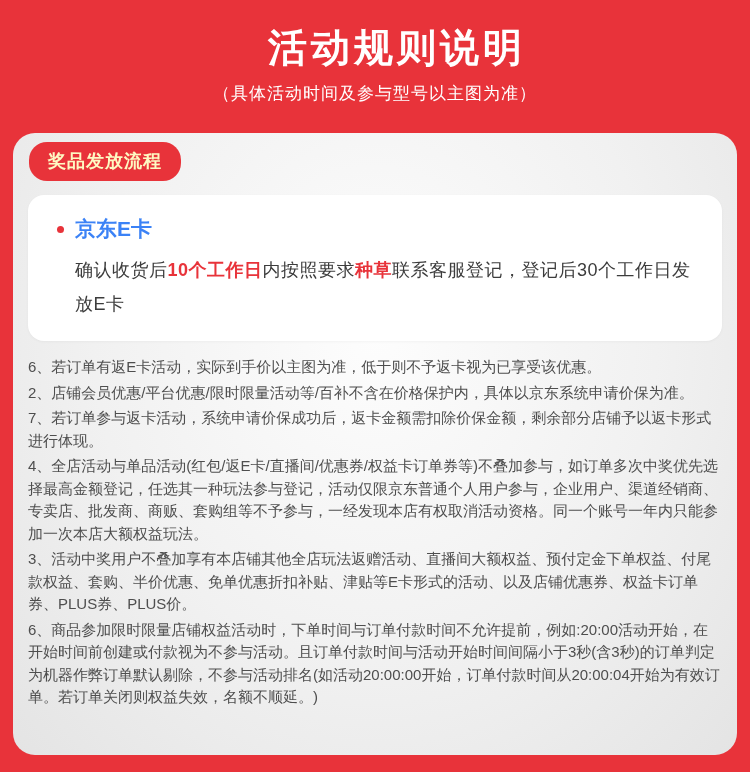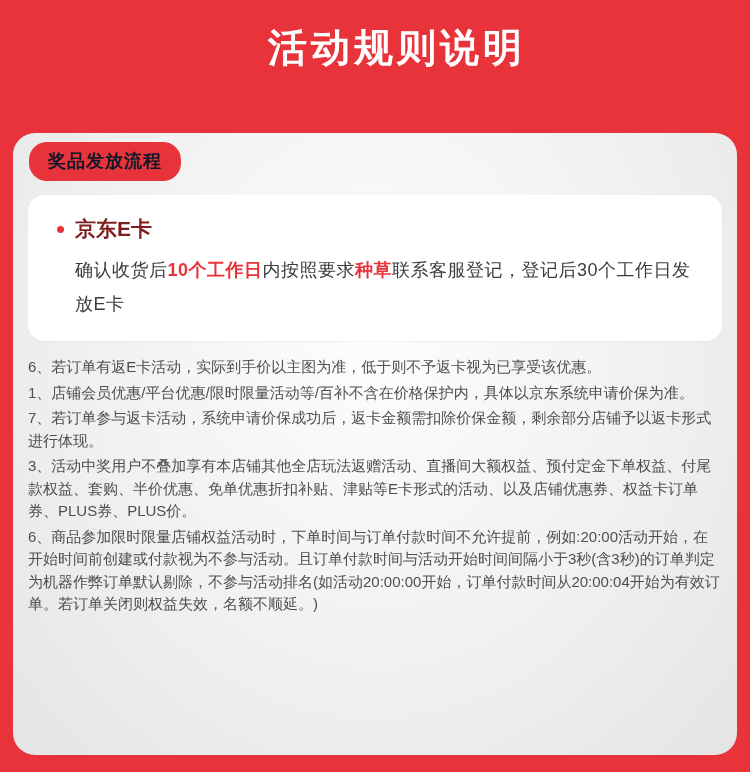--- a/index.html
+++ b/index.html
@@ -22,38 +22,38 @@
     position:absolute; left:13px; top:133px;
     width:724px; height:622px;
     border-radius:22px;
     background:radial-gradient(ellipse at 50% 32%, #fdfdfd 0%, #f1f1f1 55%, #e4e4e4 100%);
     overflow:hidden;
   }
   .badge {
     display:inline-block;
     margin:9px 0 0 16px;
     background:#E8333A;
-    color:#0f172a;
+    color:#fef9c3;
     font-size:18px; font-weight:bold; letter-spacing:1px;
     padding:7px 19px 8px;
     border-radius:18px;
   }
   .inner-card {
     margin:14px 15px 0 15px;
     width:694px;
     background:#ffffff;
     border-radius:16px;
     padding:14px 20px 20px 29px;
     box-shadow:0 1px 3px rgba(0,0,0,0.04);
   }
   .section { margin-top:6px; }
   .section + .section { margin-top:22px; }
   .section-heading {
     display:flex; align-items:center;
-    font-size:21px; font-weight:bold; color:#7f1d1d;
+    font-size:21px; font-weight:bold; color:#3b82f6;
   }
   .dot {
     width:7px; height:7px; border-radius:50%;
     background:#E8333A; margin-right:11px; flex:0 0 auto;
   }
   .section-body {
     margin:10px 0 0 18px;
     font-size:18px; color:#3c3c3c;
     line-height:34px;
     letter-spacing:0.5px;
@@ -68,20 +68,21 @@
     font-size:15px; color:#4e4e4e;
     line-height:22.5px;
     margin-bottom:3px;
   }
 </style>
 </head>
 <body>
 
 <div class="header">
   <div class="title">活动规则说明</div>
+  <div class="subtitle">（具体活动时间及参与型号以主图为准）</div>
 </div>
 
 <div class="outer-card">
   <div class="badge">奖品发放流程</div>
 
   <div class="inner-card">
 
       <div class="section">
         <div class="section-heading">
           <span class="dot"></span>
@@ -89,23 +90,24 @@
         </div>
         <div class="section-body"><span>确认收货后</span><span class="hl">10个工作日</span><span>内按照要求</span><span class="hl">种草</span><span>联系客服登记，登记后30个工作日发放E卡</span></div>
       </div>
 
     </div>
 
   <ul class="notes">
 
       <li class="note-item">6、若订单有返E卡活动，实际到手价以主图为准，低于则不予返卡视为已享受该优惠。</li>
 
-      <li class="note-item">1、店铺会员优惠/平台优惠/限时限量活动等/百补不含在价格保护内，具体以京东系统申请价保为准。</li>
+      <li class="note-item">2、店铺会员优惠/平台优惠/限时限量活动等/百补不含在价格保护内，具体以京东系统申请价保为准。</li>
 
       <li class="note-item">7、若订单参与返卡活动，系统申请价保成功后，返卡金额需扣除价保金额，剩余部分店铺予以返卡形式进行体现。</li>
 
+      <li class="note-item">4、全店活动与单品活动(红包/返E卡/直播间/优惠券/权益卡订单券等)不叠加参与，如订单多次中奖优先选择最高金额登记，任选其一种玩法参与登记，活动仅限京东普通个人用户参与，企业用户、渠道经销商、专卖店、批发商、商贩、套购组等不予参与，一经发现本店有权取消活动资格。同一个账号一年内只能参加一次本店大额权益玩法。</li>
 
       <li class="note-item">3、活动中奖用户不叠加享有本店铺其他全店玩法返赠活动、直播间大额权益、预付定金下单权益、付尾款权益、套购、半价优惠、免单优惠折扣补贴、津贴等E卡形式的活动、以及店铺优惠券、权益卡订单券、PLUS券、PLUS价。</li>
 
       <li class="note-item">6、商品参加限时限量店铺权益活动时，下单时间与订单付款时间不允许提前，例如:20:00活动开始，在开始时间前创建或付款视为不参与活动。且订单付款时间与活动开始时间间隔小于3秒(含3秒)的订单判定为机器作弊订单默认剔除，不参与活动排名(如活动20:00:00开始，订单付款时间从20:00:04开始为有效订单。若订单关闭则权益失效，名额不顺延。)</li>
 
     </ul>
 </div>
 
 </body></html>

